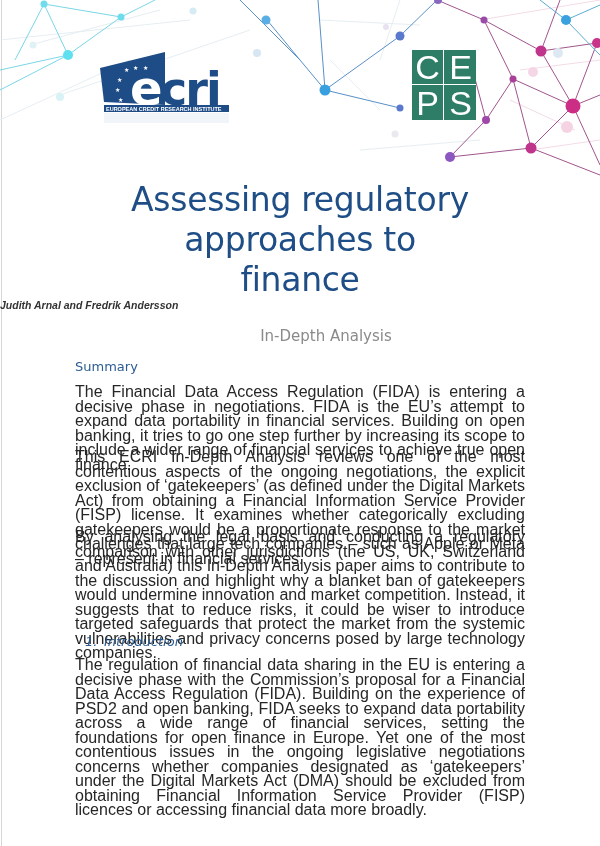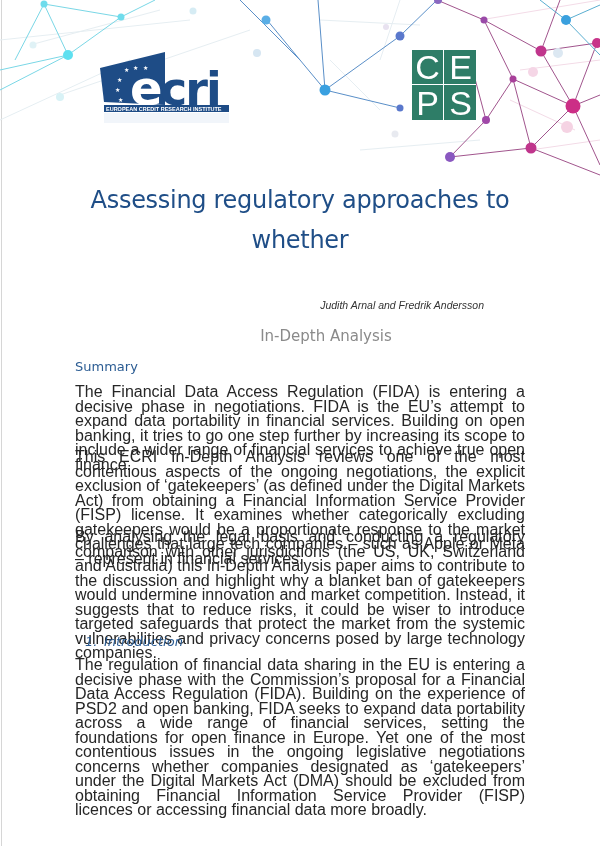--- a/index.html
+++ b/index.html
@@ -4,22 +4,22 @@
 <style>
   html, body { margin: 0; padding: 0; background: #ffffff; }
   body { width: 600px; height: 846px; position: relative; overflow: hidden; font-family: "Liberation Sans", sans-serif; }
   .page-edge { position: absolute; left: 1px; top: 0; width: 1px; height: 846px; background: #d6d6d6; }
   .network { position: absolute; left: 0; top: 0; width: 600px; height: 180px; }
   .ecri-logo { position: absolute; left: 100px; top: 50px; width: 130px; height: 75px; }
   .ceps-logo { position: absolute; left: 412px; top: 50px; width: 64px; height: 70px; background: #2e7d67; }
   .ceps-logo .cell { position: absolute; width: 31px; height: 34px; color: #fff; font-family: "Liberation Sans", sans-serif; font-size: 34px; line-height: 34px; text-align: center; }
   .ceps-logo .vline { position: absolute; left: 31px; top: 0; width: 1px; height: 70px; background: #fff; }
   .ceps-logo .hline { position: absolute; left: 0; top: 34px; width: 64px; height: 1px; background: #fff; }
-  .title { position: absolute; left: 60px; top: 180px; width: 480px; text-align: center; color: #1f4e87; font-family: "DejaVu Sans", sans-serif; font-size: 24px; line-height: 40px; letter-spacing: -0.3px; }
-  .authors { position: absolute; left: 0; top: 299px; width: 484px; text-align: right; font-style: italic; font-size: 10.5px; color: #333; }
+  .title { position: absolute; left: 60px; top: 180px; width: 480px; text-align: center; color: #1f4e87; font-family: "DejaVu Sans", sans-serif; font-size: 33px; line-height: 40px; letter-spacing: -0.3px; }
+  .authors { position: absolute; left: 0; top: 299px; width: 484px; text-align: left; font-style: italic; font-size: 10.5px; color: #333; font-weight: bold; }
   .subtitle { position: absolute; left: 0; top: 327px; width: 600px; text-align: center; font-size: 15px; color: #8a8a8a; font-family: "DejaVu Sans", sans-serif; margin-left: 26px; }
   .h2 { position: absolute; color: #2b5c93; font-family: "DejaVu Sans", sans-serif; font-size: 13px; }
   .para { position: absolute; left: 75px; width: 450px; font-size: 16px; line-height: 14.5px; color: #262626; text-align: justify; }
 </style>
 </head>
 <body>
 
 <div class="page-edge"></div>
 
 <svg class="network" viewBox="0 0 600 180">
@@ -142,21 +142,21 @@
   <div class="cell" style="left:0;top:0;">C</div>
   <div class="cell" style="left:33px;top:0;">E</div>
   <div class="cell" style="left:0;top:36px;">P</div>
   <div class="cell" style="left:33px;top:36px;">S</div>
   <div class="vline"></div>
   <div class="hline"></div>
 </div>
 
 <div class="title">
   <div>Assessing regulatory approaches to</div>
-  <div>whether</div>
+  <div>finance</div>
 </div>
 
 <div class="authors">Judith Arnal and Fredrik Andersson</div>
 <div class="subtitle">In-Depth Analysis</div>
 
 <div class="h2" style="left:75px; top:359px;">Summary</div>
 <div class="para" style="top:385px;">The Financial Data Access Regulation (FIDA) is entering a decisive phase in negotiations. FIDA is the EU’s attempt to expand data portability in financial services. Building on open banking, it tries to go one step further by increasing its scope to include a wider range of financial services to achieve true open finance.</div>
 <div class="para" style="top:450px;">This ECRI In-Depth Analysis reviews one of the most contentious aspects of the ongoing negotiations, the explicit exclusion of ‘gatekeepers’ (as defined under the Digital Markets Act) from obtaining a Financial Information Service Provider (FISP) license. It examines whether categorically excluding gatekeepers would be a proportionate response to the market challenges that large tech companies – such as Apple or Meta – represent in financial services.</div>
 <div class="para" style="top:530px;">By analysing the legal basis and conducting a regulatory comparison with other jurisdictions (the US, UK, Switzerland and Australia) this In-Depth Analysis paper aims to contribute to the discussion and highlight why a blanket ban of gatekeepers would undermine innovation and market competition. Instead, it suggests that to reduce risks, it could be wiser to introduce targeted safeguards that protect the market from the systemic vulnerabilities and privacy concerns posed by large technology companies.</div>
 

